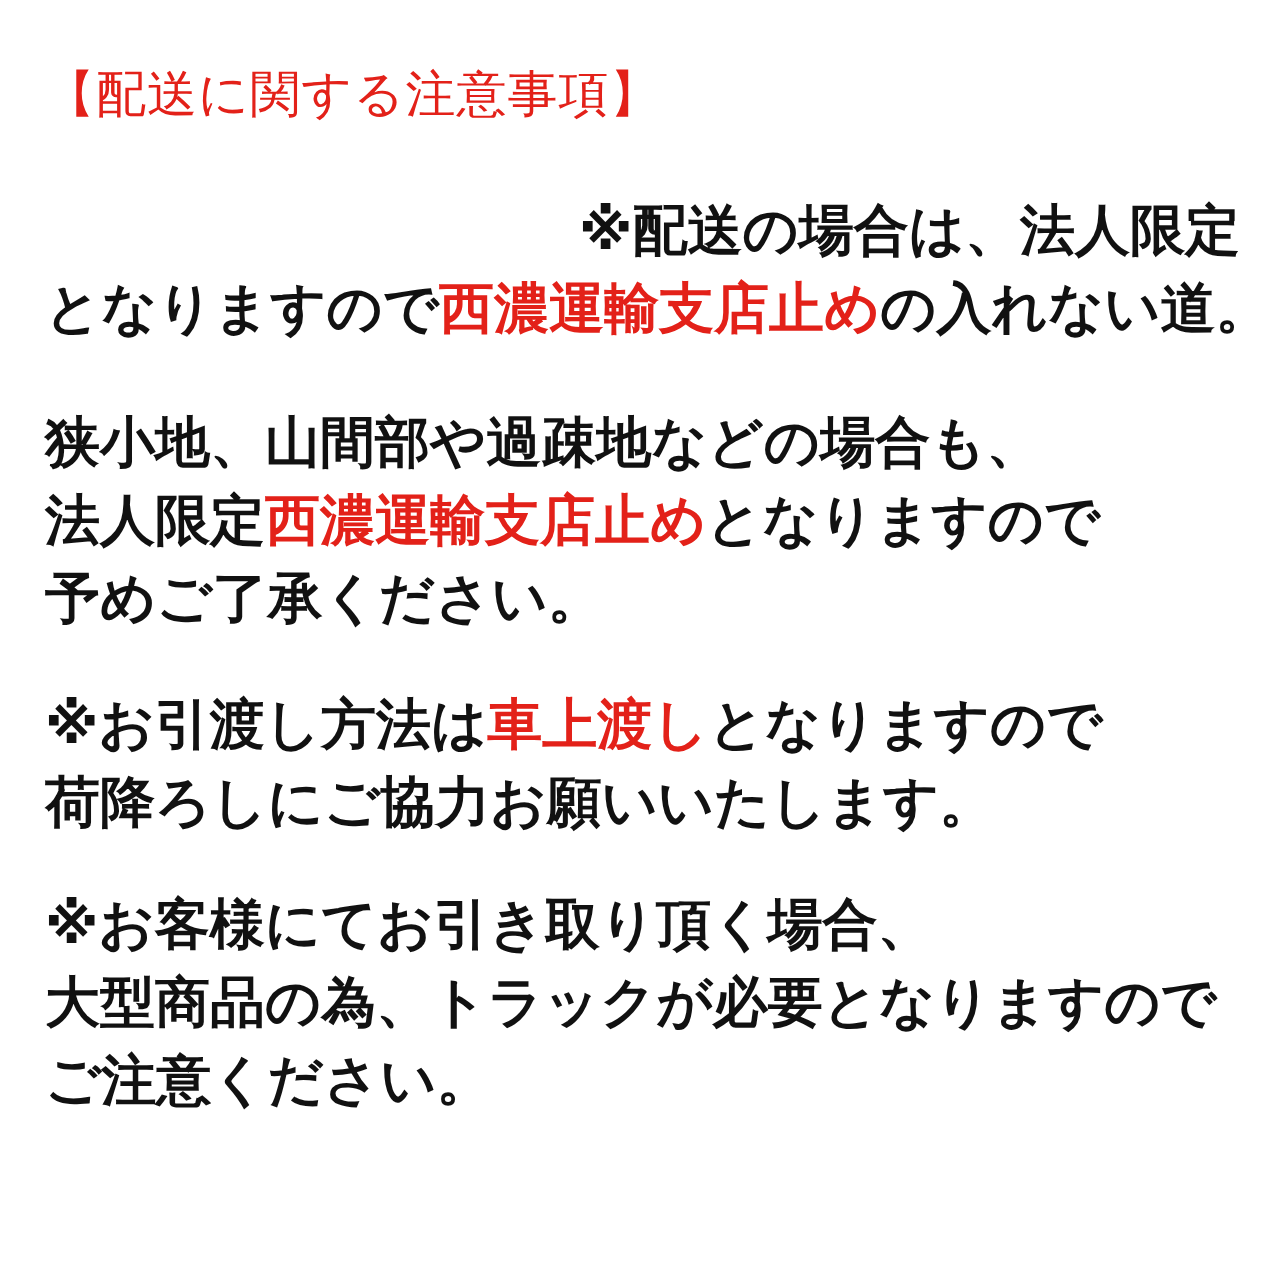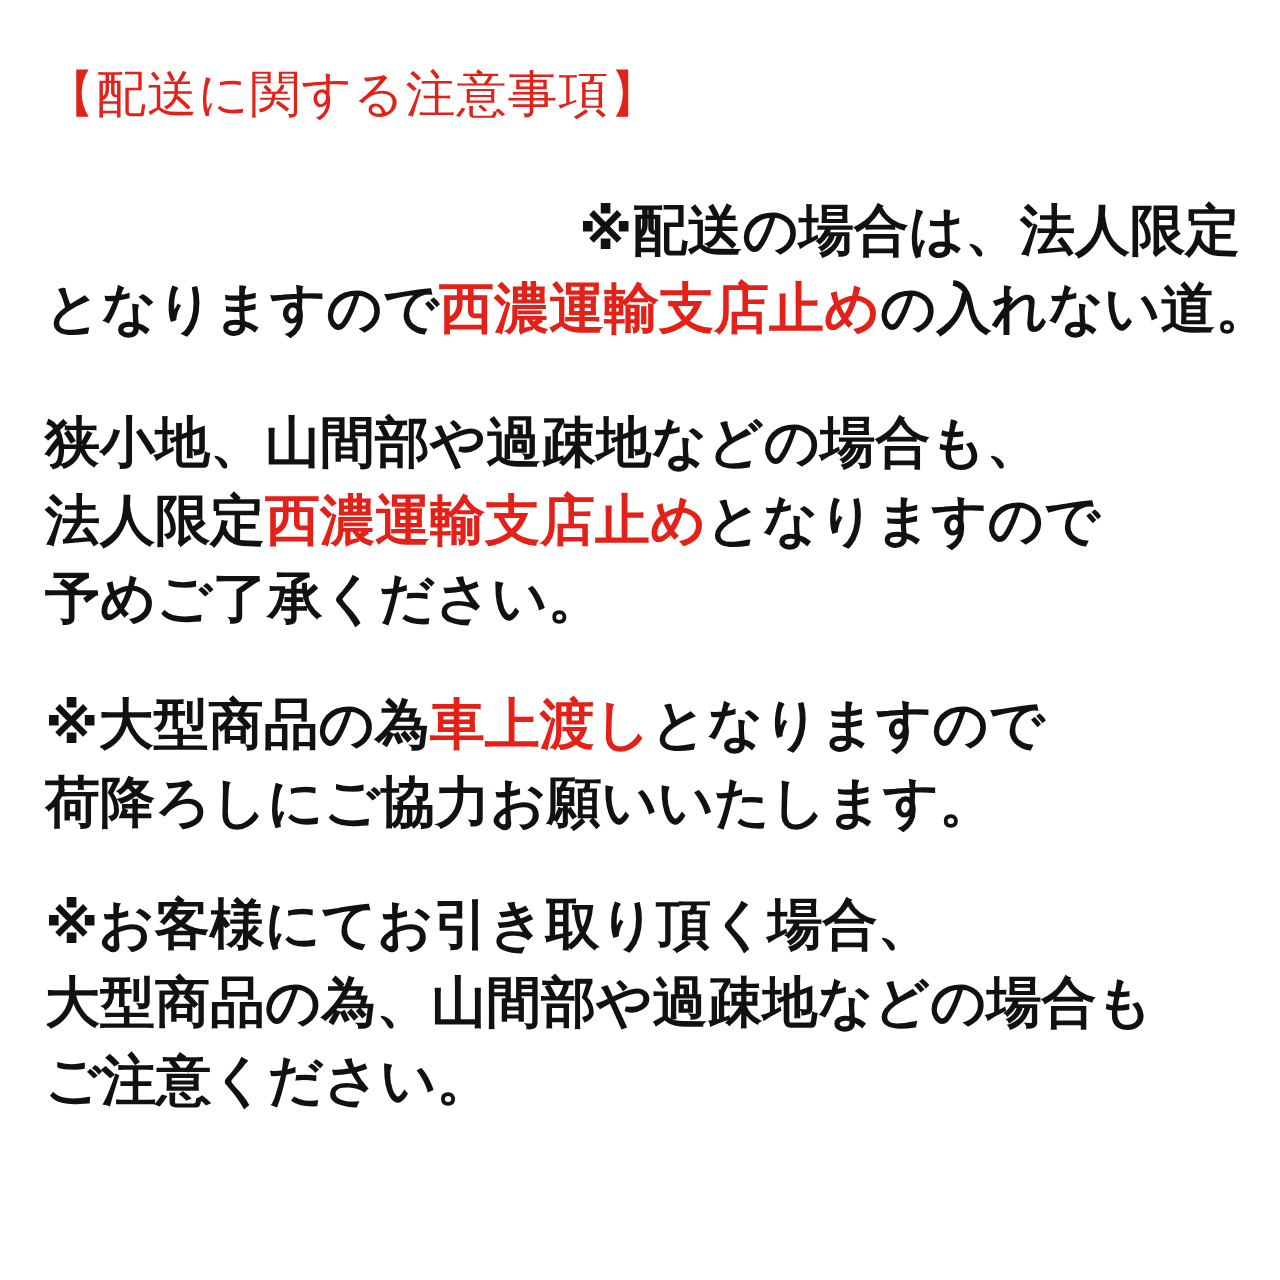--- a/index.html
+++ b/index.html
@@ -62,23 +62,23 @@
     <p class="line"><span class="seg-black">となりますので</span><span class="seg-red">西濃運輸支店止め</span><span class="seg-black">の入れない道。</span></p>
   </div>
 
   <div class="section s2">
     <p class="line"><span class="seg-black">狭小地、山間部や過疎地などの場合も、</span></p>
     <p class="line"><span class="seg-black">法人限定</span><span class="seg-red">西濃運輸支店止め</span><span class="seg-black">となりますので</span></p>
     <p class="line"><span class="seg-black">予めご了承ください。</span></p>
   </div>
 
   <div class="section s3">
-    <p class="line"><span class="seg-black">※大型商品の為</span><span class="seg-red">車上渡し</span><span class="seg-black">となりますので</span></p>
+    <p class="line"><span class="seg-black">※お引渡し方法は</span><span class="seg-red">車上渡し</span><span class="seg-black">となりますので</span></p>
     <p class="line"><span class="seg-black">荷降ろしにご協力お願いいたします。</span></p>
   </div>
 
   <div class="section s4">
     <p class="line"><span class="seg-black">※お客様にてお引き取り頂く場合、</span></p>
-    <p class="line"><span class="seg-black">大型商品の為、山間部や過疎地などの場合も</span></p>
+    <p class="line"><span class="seg-black">大型商品の為、トラックが必要となりますので</span></p>
     <p class="line"><span class="seg-black">ご注意ください。</span></p>
   </div>
 
 </div>
 
 </body></html>

